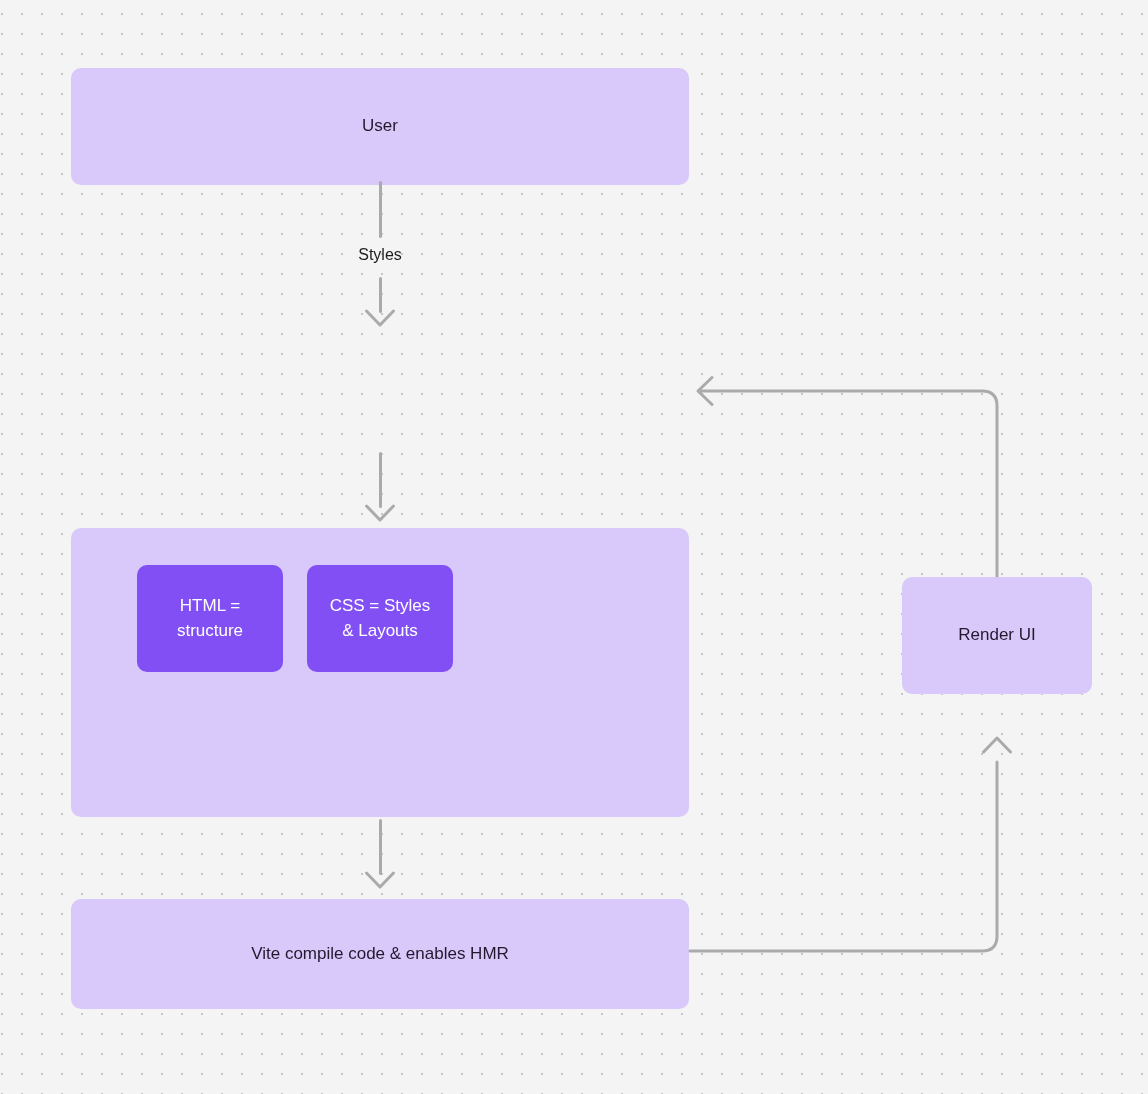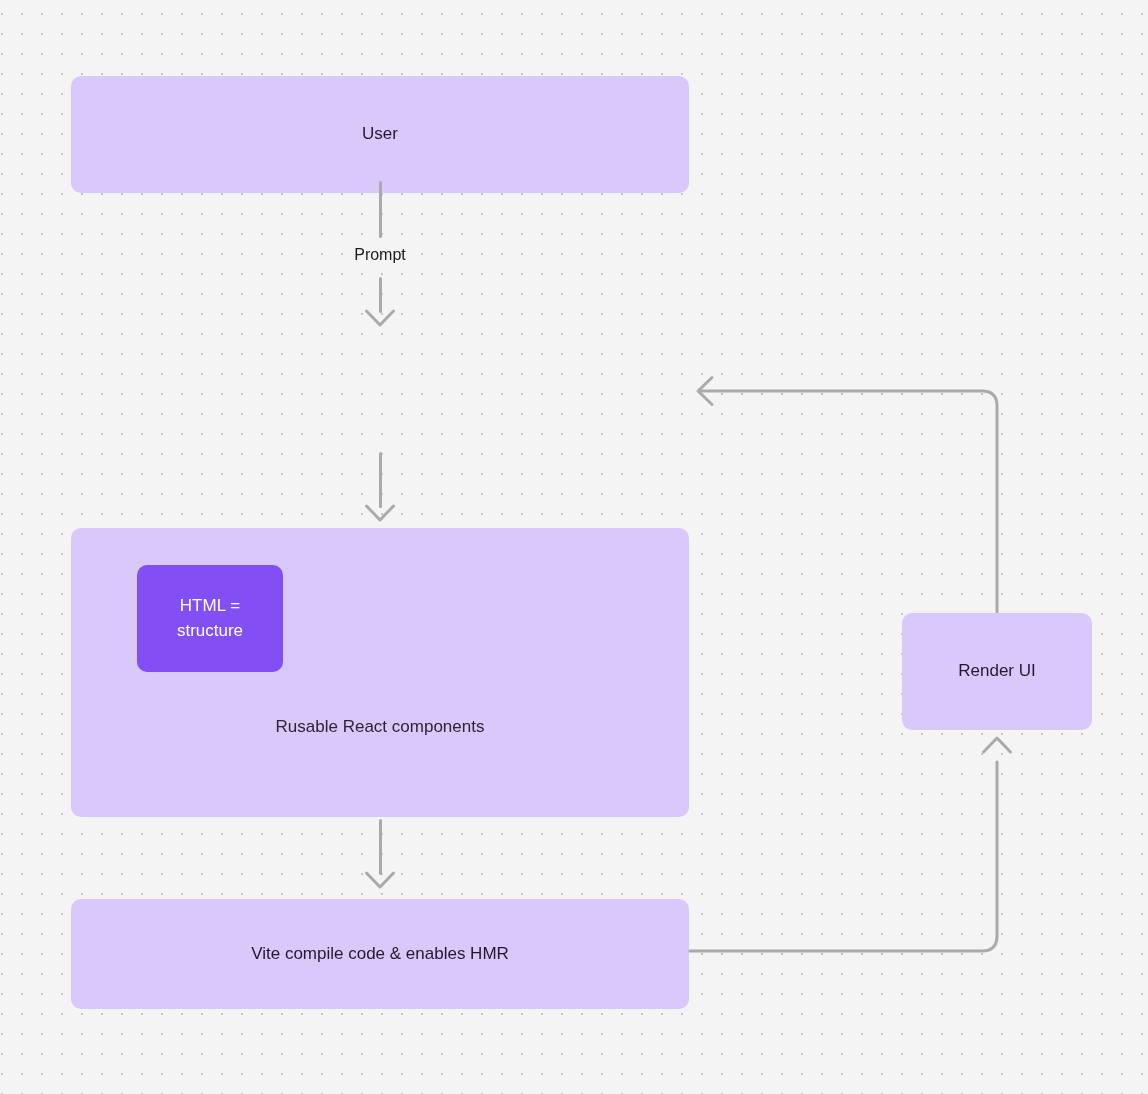--- a/index.html
+++ b/index.html
@@ -31,26 +31,26 @@
     border-radius: 10px;
     display: flex;
     align-items: center;
     justify-content: center;
     color: #23192e;
     font-size: 17px;
     line-height: 1.35;
     text-align: center;
   }
 
-  #node-user        { left: 71px;  top: 76px;  width: 618px; height: 117px; }
+  #node-user        { left: 71px;  top: 68px;  width: 618px; height: 117px; }
   #node-webapp      { left: 71px;  top: 333px; width: 618px; height: 117px; }
   #node-components  { left: 71px;  top: 528px; width: 618px; height: 289px;
                       display: block; }
   #node-vite        { left: 71px;  top: 899px; width: 618px; height: 110px; }
-  #node-render      { left: 902px; top: 613px; width: 190px; height: 117px; }
+  #node-render      { left: 902px; top: 577px; width: 190px; height: 117px; }
 
   
   .chip-row {
     position: absolute;
     left: 66px;
     top: 37px;
     display: flex;
     gap: 24px;
   }
   .chip {
@@ -115,21 +115,21 @@
 <body>
 
 <div id="canvas">
 
   <div id="node-user" class="node">
     <span>User</span>
   </div>
 
   <div class="v-line" style="left:378.5px; top:181px; height:57px;"></div>
 
-  <div class="edge-label" style="left:318px; top:246px; width:124px;">Prompt</div>
+  <div class="edge-label" style="left:318px; top:246px; width:124px;">Styles</div>
 
   <div class="v-line" style="left:378.5px; top:277px; height:36px;"></div>
 
   <svg class="arrow-svg" style="left:362px; top:295px;" width="36" height="36" viewBox="0 0 36 36">
     <path d="M4.5 16 L18 30 L31.5 16" fill="none" stroke="#aaaaaa" stroke-width="3" stroke-linecap="round" stroke-linejoin="round"></path>
   </svg>
 
 
   <div class="v-line" style="left:378.5px; top:452px; height:56px;"></div>
   <svg class="arrow-svg" style="left:362px; top:490px;" width="36" height="36" viewBox="0 0 36 36">
@@ -140,25 +140,30 @@
 
     <div class="chip-row">
 
       <div class="chip">
         <span>
           <span>HTML =</span><br>
           <span>structure</span>
         </span>
       </div>
 
+      <div class="chip">
+        <span>
+          <span>CSS = Styles</span><br>
+          <span>&amp; Layouts</span>
+        </span>
+      </div>
 
 
     </div>
 
-    <div class="chip-caption">Rusable React components</div>
   </div>
 
   <div class="v-line" style="left:378.5px; top:819px; height:56px;"></div>
   <svg class="arrow-svg" style="left:362px; top:857px;" width="36" height="36" viewBox="0 0 36 36">
     <path d="M4.5 16 L18 30 L31.5 16" fill="none" stroke="#aaaaaa" stroke-width="3" stroke-linecap="round" stroke-linejoin="round"></path>
   </svg>
 
   <div id="node-vite" class="node">
     <span>Vite compile code &amp; enables HMR</span>
   </div>

